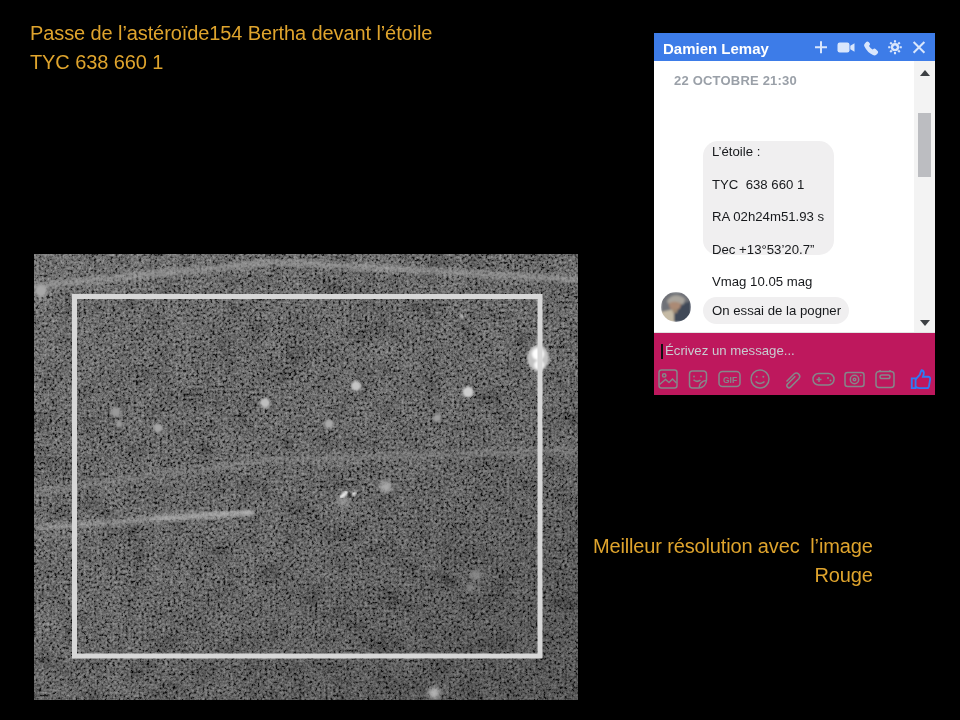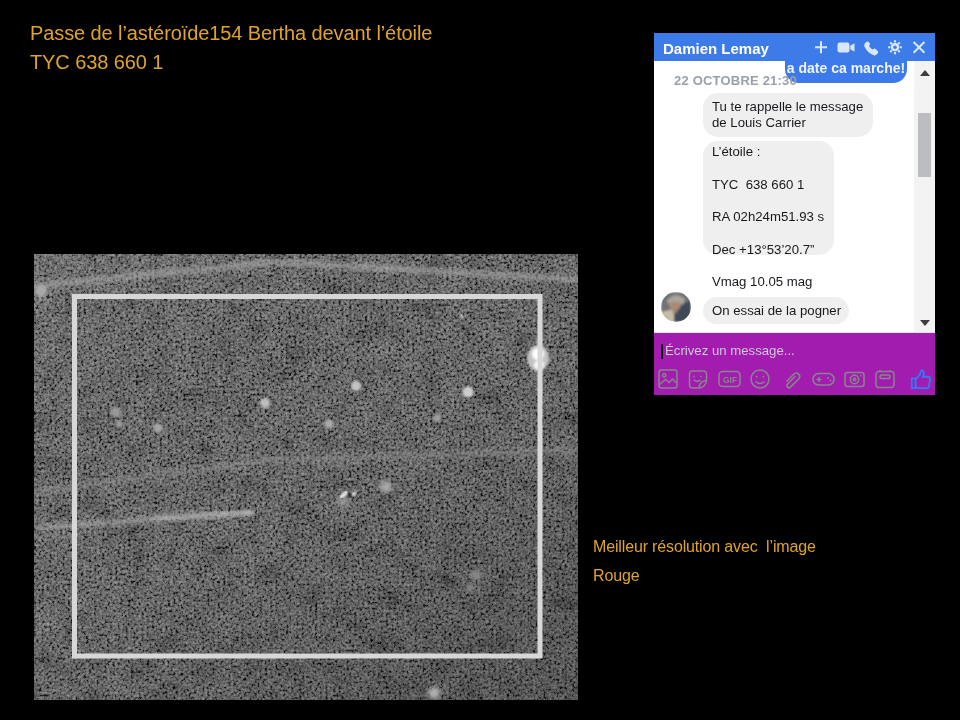--- a/index.html
+++ b/index.html
@@ -1,20 +1,20 @@
 <!DOCTYPE html>
 <html><head>
 <meta charset="utf-8">
 <style>
   html,body{margin:0;padding:0;background:#000;}
   body{width:960px;height:720px;position:relative;overflow:hidden;
        font-family:"Liberation Sans",sans-serif;}
   .abs{position:absolute;}
   #title{left:30px;top:19px;font-size:20px;line-height:29px;color:#dfa42d;letter-spacing:-0.1px;}
-  #cap2{left:593px;top:532px;font-size:16px;line-height:29px;color:#dfa42d;letter-spacing:-0.15px;}
+  #cap2{left:593px;top:532px;font-size:20px;line-height:29px;color:#dfa42d;letter-spacing:-0.15px;text-align:right;}
 
   
   #msgr{left:654px;top:33px;width:281px;height:362px;background:#fff;overflow:hidden;}
   #mhead{left:0;top:0;width:281px;height:28px;background:#3d7ce8;z-index:5;}
   #mname{z-index:6;left:9px;top:7px;font-size:15px;font-weight:700;color:#fff;}
   .hic{position:absolute;top:0;z-index:6;}
   #chat{left:0;top:28px;width:281px;height:271px;background:#fff;}
   
   #sbtrack{left:260px;top:28px;width:21px;height:271px;background:#f3f3f3;}
   #sbthumb{left:264px;top:80px;width:13px;height:64px;background:#bcbdc1;}
@@ -28,21 +28,21 @@
          color:#eef4ff;font-weight:700;font-size:14px;text-align:center;line-height:42px;}
   #bdate{left:20px;top:40px;font-size:13px;font-weight:700;color:#9aa0a8;letter-spacing:.2px;}
   #b1{left:49px;top:60px;width:170px;height:44px;}
   #b1 .t{position:absolute;left:9px;top:6px;line-height:16px;}
   #b2{left:49px;top:108px;width:131px;height:114px;}
   #b2 .t{position:absolute;left:9px;top:-5px;line-height:32.5px;}
   #b3{left:49px;top:264px;width:146px;height:27px;}
   #b3 .t{position:absolute;left:9px;top:6px;}
   #avatar{left:7px;top:259px;width:30px;height:30px;border-radius:50%;overflow:hidden;}
 
-  #minput{left:0;top:299px;width:281px;height:63px;background:#a21caf;border-top:1px solid #e3e3e3;}
+  #minput{left:0;top:299px;width:281px;height:63px;background:#be185d;border-top:1px solid #e3e3e3;}
   #cursor{left:7px;top:11px;width:2px;height:15px;background:#111;}
   #mph{left:11px;top:10px;font-size:13.2px;color:#c9ccd1;}
   .fic{position:absolute;top:34px;}
 </style>
 </head>
 <body>
 <div id="title" class="abs">Passe de l’astéroïde154 Bertha devant l’étoile<br>TYC 638 660 1</div>
 <div id="cap2" class="abs">Meilleur résolution avec&nbsp;&nbsp;l’image<br>Rouge</div>
 
 <div class="abs" style="left:34px;top:254px;width:544px;height:446px;">
@@ -144,25 +144,21 @@
       <path transform="translate(3,0)" d="M56.6,9.1 c-0.7,-0.7 -1.8,-0.7 -2.4,0 l-1.3,1.3 c-0.9,0.9 -1,2.2 -0.3,3.3 a18,18 0 0 0 8.4,8.4 c1.1,0.7 2.4,0.5 3.3,-0.3 l1.3,-1.3 c0.7,-0.7 0.7,-1.8 0,-2.4 l-2,-2 c-0.6,-0.6 -1.4,-0.7 -2.1,-0.2 l-1,0.7 a14,14 0 0 1 -3.5,-3.5 l0.7,-1 c0.5,-0.7 0.4,-1.5 -0.2,-2.1 z"></path>
       <circle cx="86" cy="14.2" r="4.1"></circle>
         <circle cx="86" cy="14.2" r="1.7" fill="#3d7ce8"></circle>
       <g stroke="#d9e6fc" stroke-width="2.1" fill="none">
         <path d="M86,7.2 V9.4 M86,19 V21.2 M79.2,14.2 H81.4 M90.6,14.2 H92.8 M81.2,9.4 L82.8,11 M89.2,17.4 L90.8,19 M90.8,9.4 L89.2,11 M82.8,17.4 L81.2,19"></path>
       </g>
     </g>
   </svg>
 
   <div id="chat" class="abs"></div>
-  <div id="bblue" class="bub">a date ca marche!</div>
   <div id="bdate" class="abs bub">22 OCTOBRE 21:30</div>
-  <div id="b1" class="bub gray">
-      <div class="t">Tu te rappelle le message<br>de Louis Carrier</div>
-    </div>
   <div id="b2" class="bub gray">
       <div class="t">L’étoile :<br>TYC&nbsp;&nbsp;638 660 1<br>RA 02h24m51.93 s<br>Dec +13°53’20.7”<br>Vmag 10.05 mag</div>
     </div>
   <div id="b3" class="bub gray">
       <div class="t">On essai de la pogner</div>
     </div>
   <div id="avatar" class="abs">
     <svg width="30" height="30">
         <defs>
           <filter id="avb">

